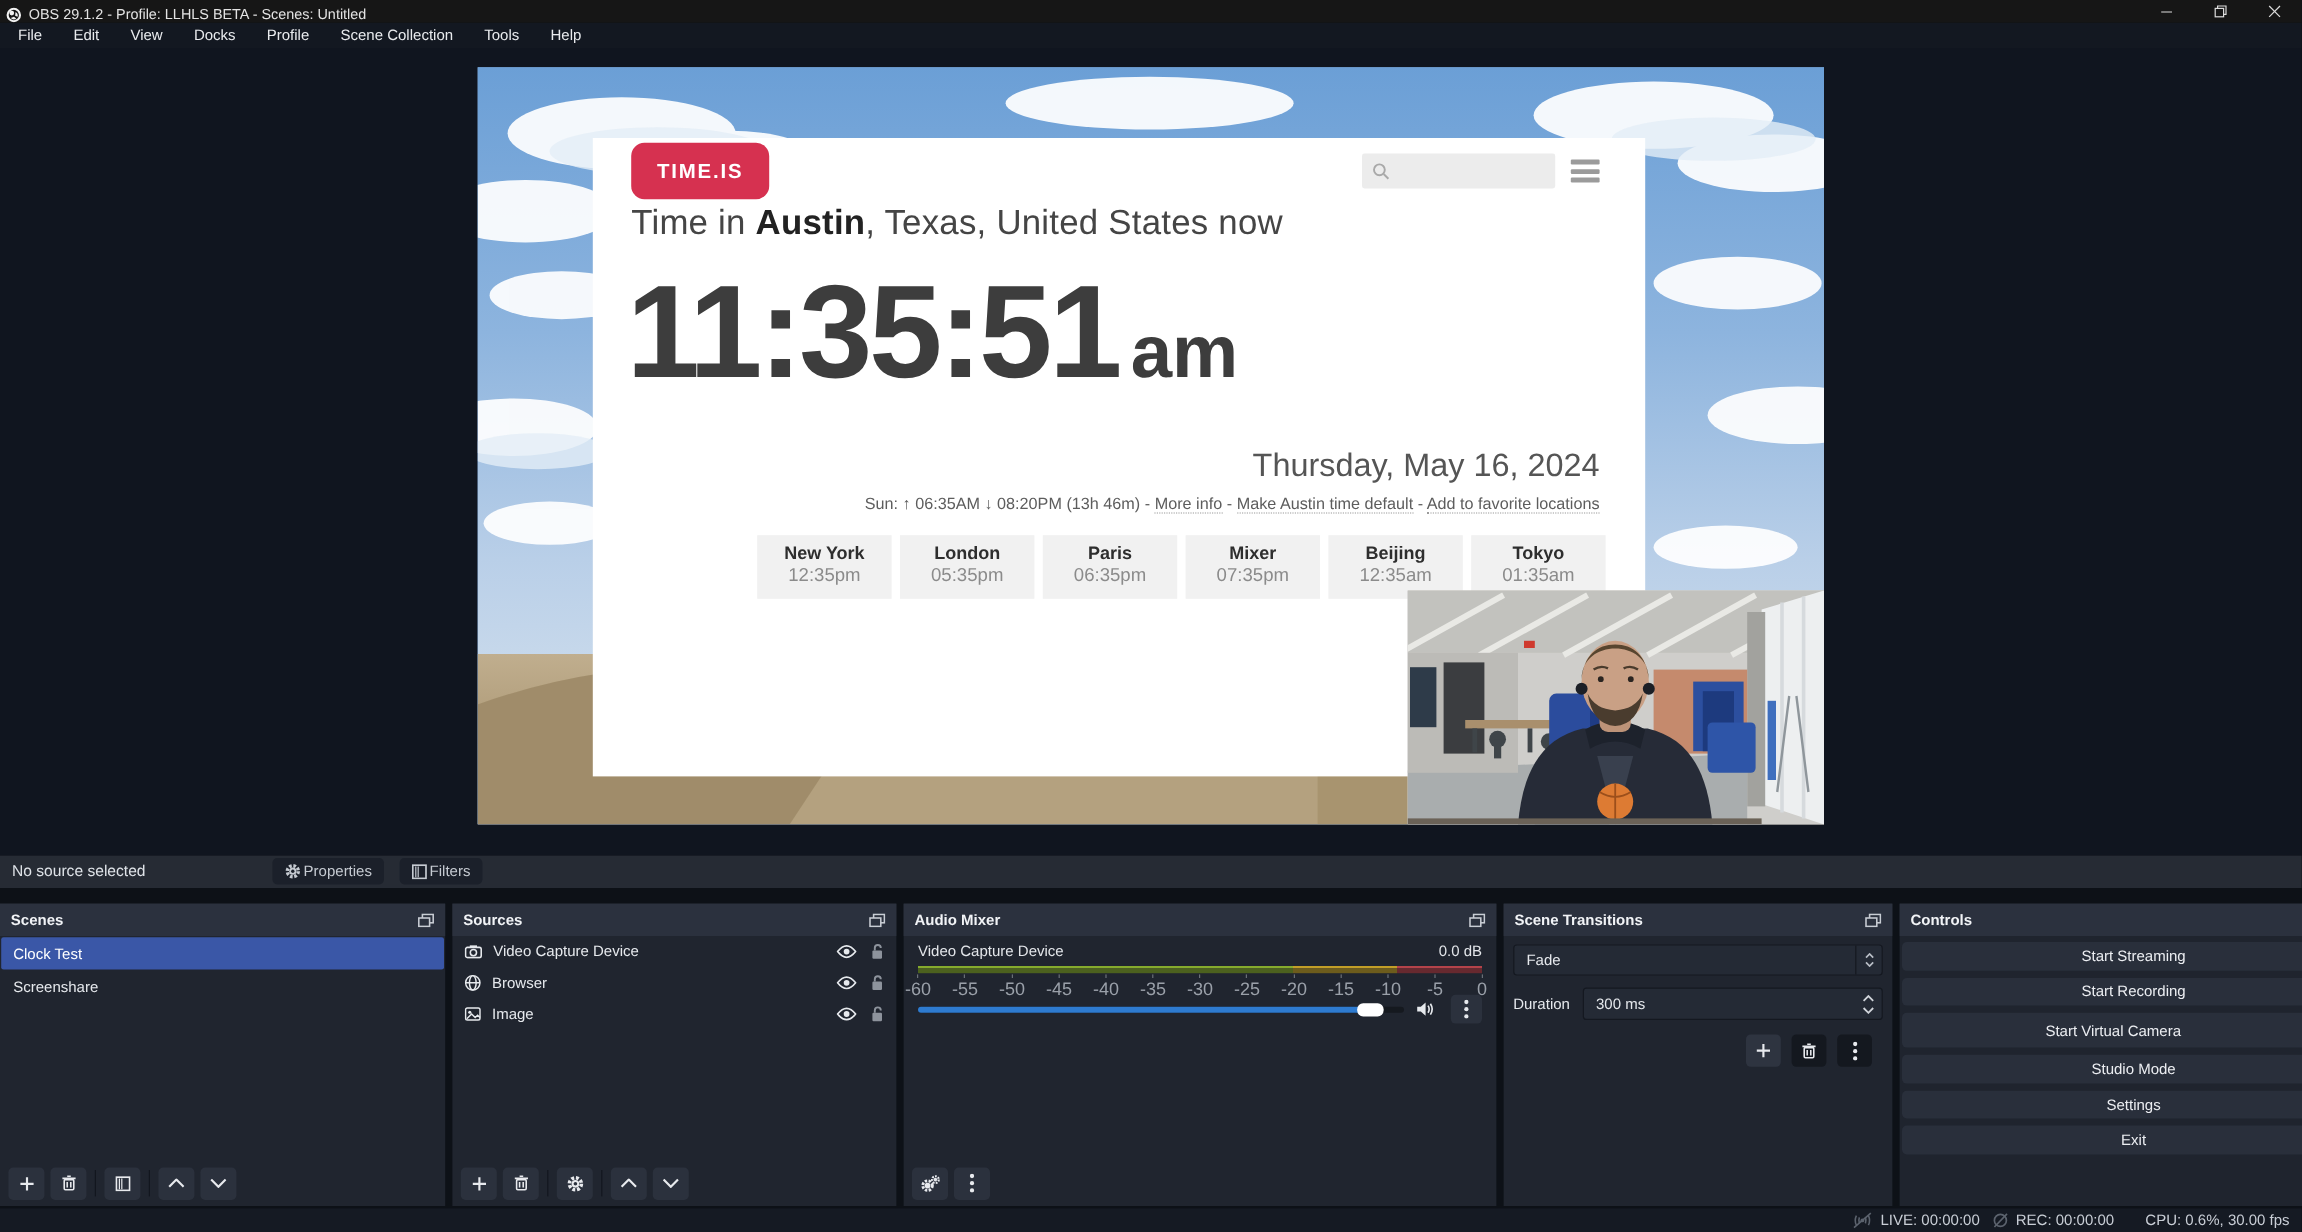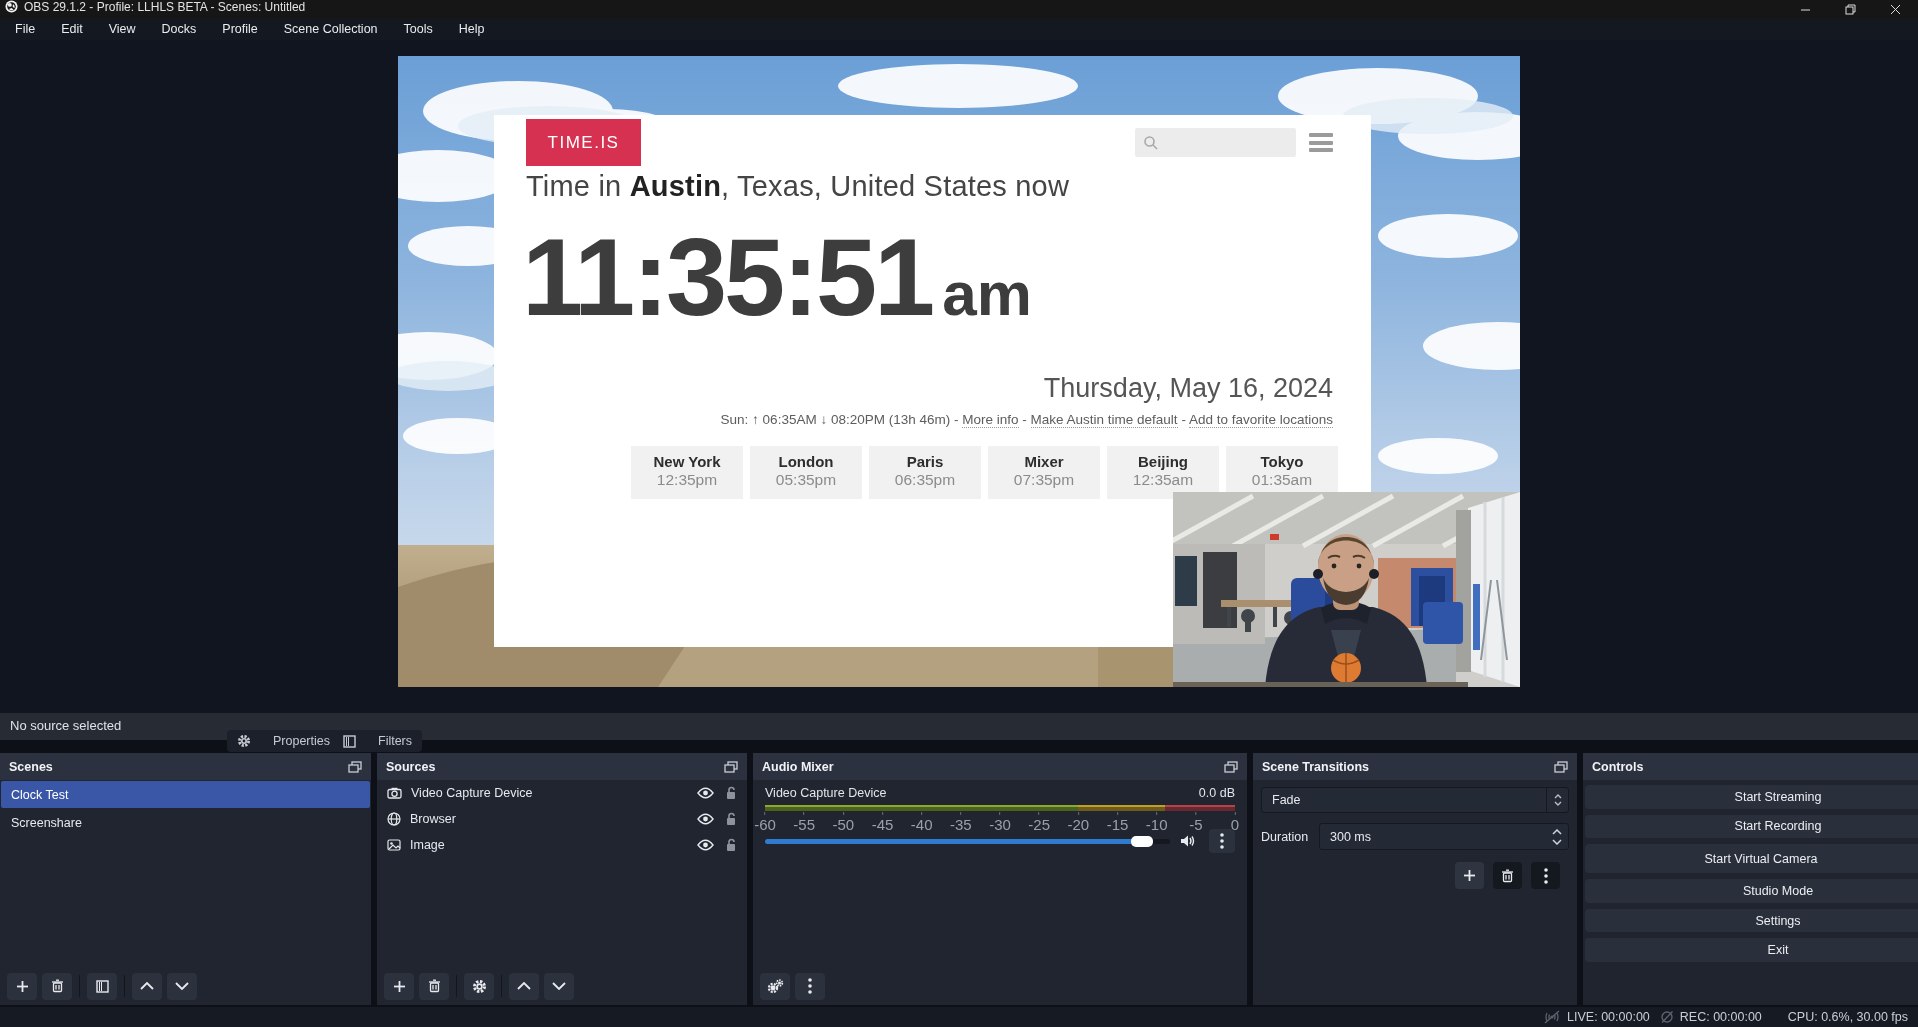--- a/index.html
+++ b/index.html
@@ -2,43 +2,43 @@
 <html><head>
 <meta charset="utf-8">
 <style>
   * { margin:0; padding:0; box-sizing:border-box; }
   html,body { width:1918px; height:1027px; overflow:hidden; background:#0d1117;
               font-family:"Liberation Sans","DejaVu Sans",sans-serif; }
   .app { position:absolute; inset:0; width:1918px; height:1027px; background:#0d1117; }
 
   
   .titlebar { position:absolute; left:0; top:0; width:100%; height:19px; background:#161616;
-              display:flex; align-items:flex-start; color:#e3e3e3; font-size:12px; }
+              display:flex; align-items:flex-end; color:#e3e3e3; font-size:12px; }
   .obs-logo { width:13px; height:13px; margin:0 6px 0 5px; }
   .win-btns { margin-left:auto; display:flex; height:100%; }
   .win-btn { width:45px; height:100%; display:flex; align-items:center; justify-content:center; color:#dcdcdc; }
 
   
   .menubar { position:absolute; left:0; top:19px; width:100%; height:21px; background:#131821;
              display:flex; align-items:flex-start; padding-left:2px; }
   .menu-item { padding:0 13px; font-size:12.5px; color:#e9ebee; line-height:21px; }
 
   
   .preview-zone { position:absolute; left:0; top:40px; width:100%; height:673px; background:#10151f; }
   .canvas { position:absolute; left:398px; top:16px; width:1122px; height:631px; overflow:hidden; background:#7ba6d7; }
   .sky { position:absolute; inset:0; z-index:0;
          background:linear-gradient(180deg,#6b9fd6 0%,#8db4de 35%,#b9cfe8 65%,#dde7f0 100%); }
   .desert { position:absolute; left:0; bottom:0; width:100%; height:142px; z-index:1;
             background:linear-gradient(180deg,#c0ae8e 0%,#ab9774 55%,#93805f 100%); }
   .desert svg, .sky svg { position:absolute; inset:0; }
 
   .page { position:absolute; left:96px; top:59px; width:877px; height:532px; background:#ffffff; z-index:2; }
   .ti-logo { position:absolute; left:32px; top:4px; width:115px; height:47px; background:#d63150;
-             color:#fff; font-weight:normal; font-size:17px; letter-spacing:1.5px;
-             display:flex; align-items:center; justify-content:center; }
+             color:#fff; font-weight:bold; font-size:17px; letter-spacing:1.5px;
+             display:flex; align-items:center; justify-content:center;border-radius:11px; }
   .ti-search { position:absolute; left:641px; top:13px; width:161px; height:29px; background:#ececec;
                border-radius:2px; display:flex; align-items:center; padding-left:8px; }
   .ti-burger { position:absolute; left:815px; top:18px; width:24px; height:19px;
                display:flex; flex-direction:column; justify-content:space-between; }
   .ti-burger div { height:4px; background:#9b9b9b; border-radius:1px; }
   .ti-heading { position:absolute; left:32px; top:55px; font-size:29px; color:#454545; letter-spacing:.2px; }
   .ti-heading b { color:#222; }
   .ti-clock { position:absolute; left:28px; top:98px; white-space:nowrap; color:#3d3d3d; }
   .ti-clock .digits { font-size:110px; font-weight:bold; letter-spacing:-3px; }
   .ti-clock .ampm { font-size:62px; font-weight:bold; margin-left:10px; }
@@ -49,22 +49,22 @@
   .city-box { width:112px; height:53px; background:#f1f1f1; text-align:center; padding-top:7px; }
   .city-name { font-size:15px; font-weight:bold; color:#2e2e2e; }
   .city-time { font-size:15.5px; color:#8b8b8b; margin-top:1px; }
 
   .webcam { position:absolute; right:0; bottom:0; width:347px; height:195px; z-index:3; background:#cfcecb; }
 
   
   .source-bar { position:absolute; left:0; top:713px; width:100%; height:27px; background:#262b34;
                 color:#dfe3e8; font-size:13px; }
   .source-bar .status { position:absolute; left:10px; top:5px; }
-  .sb-btn { position:absolute; top:17px; height:22px; background:#1b202a; border-radius:4px;
-            display:flex; align-items:center; gap:22px; padding:0 10px; color:#c6cbd2; font-size:12.5px; }
+  .sb-btn { position:absolute; top:2px; height:22px; background:#1b202a; border-radius:4px;
+            display:flex; align-items:center; gap:2px; padding:0 10px; color:#c6cbd2; font-size:12.5px; }
   .sb-props { left:227px; }  .sb-filters { left:333px; }
 
   
   .docks { position:absolute; left:0; top:753px; width:100%; height:252px; }
   .dock { position:absolute; top:0; height:252px; background:#20252f; }
   .dock-header { height:27px; background:#2b313e; display:flex; align-items:center;
                  padding:0 9px; color:#f1f3f6; font-size:12.5px; font-weight:bold; }
   .dock-pop { margin-left:auto; display:flex; }
   .dock-body { position:absolute; left:0; right:0; top:27px; bottom:38px; }
   .dock-toolbar { position:absolute; left:0; right:0; bottom:0; height:38px; display:flex;

